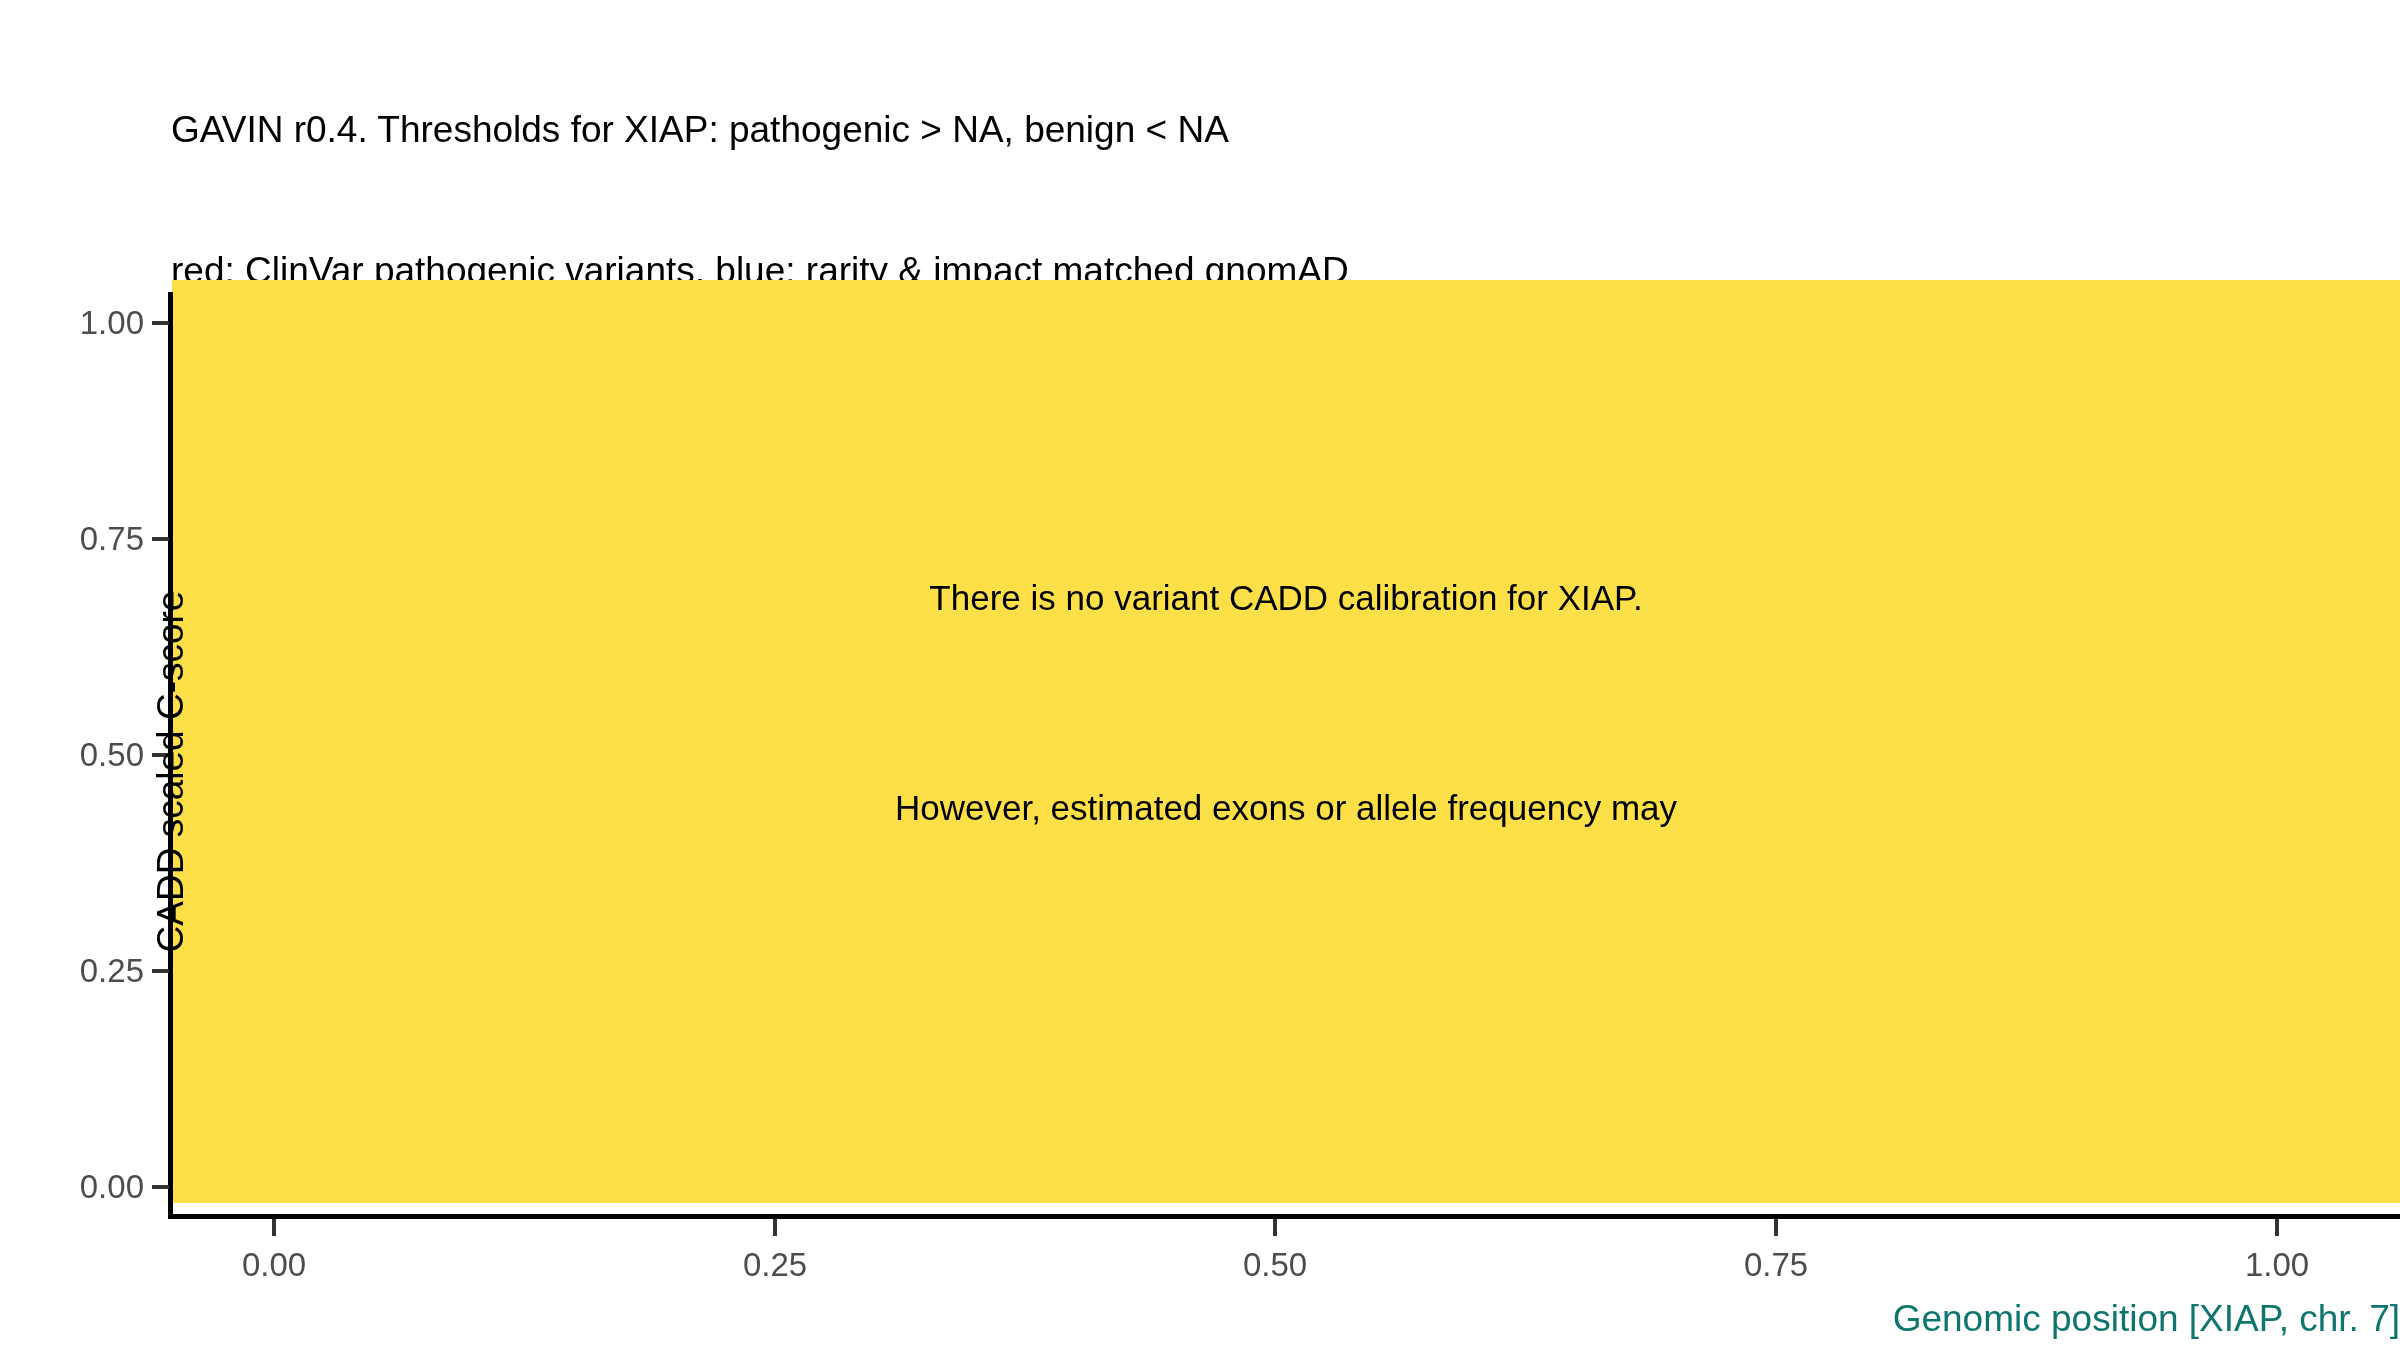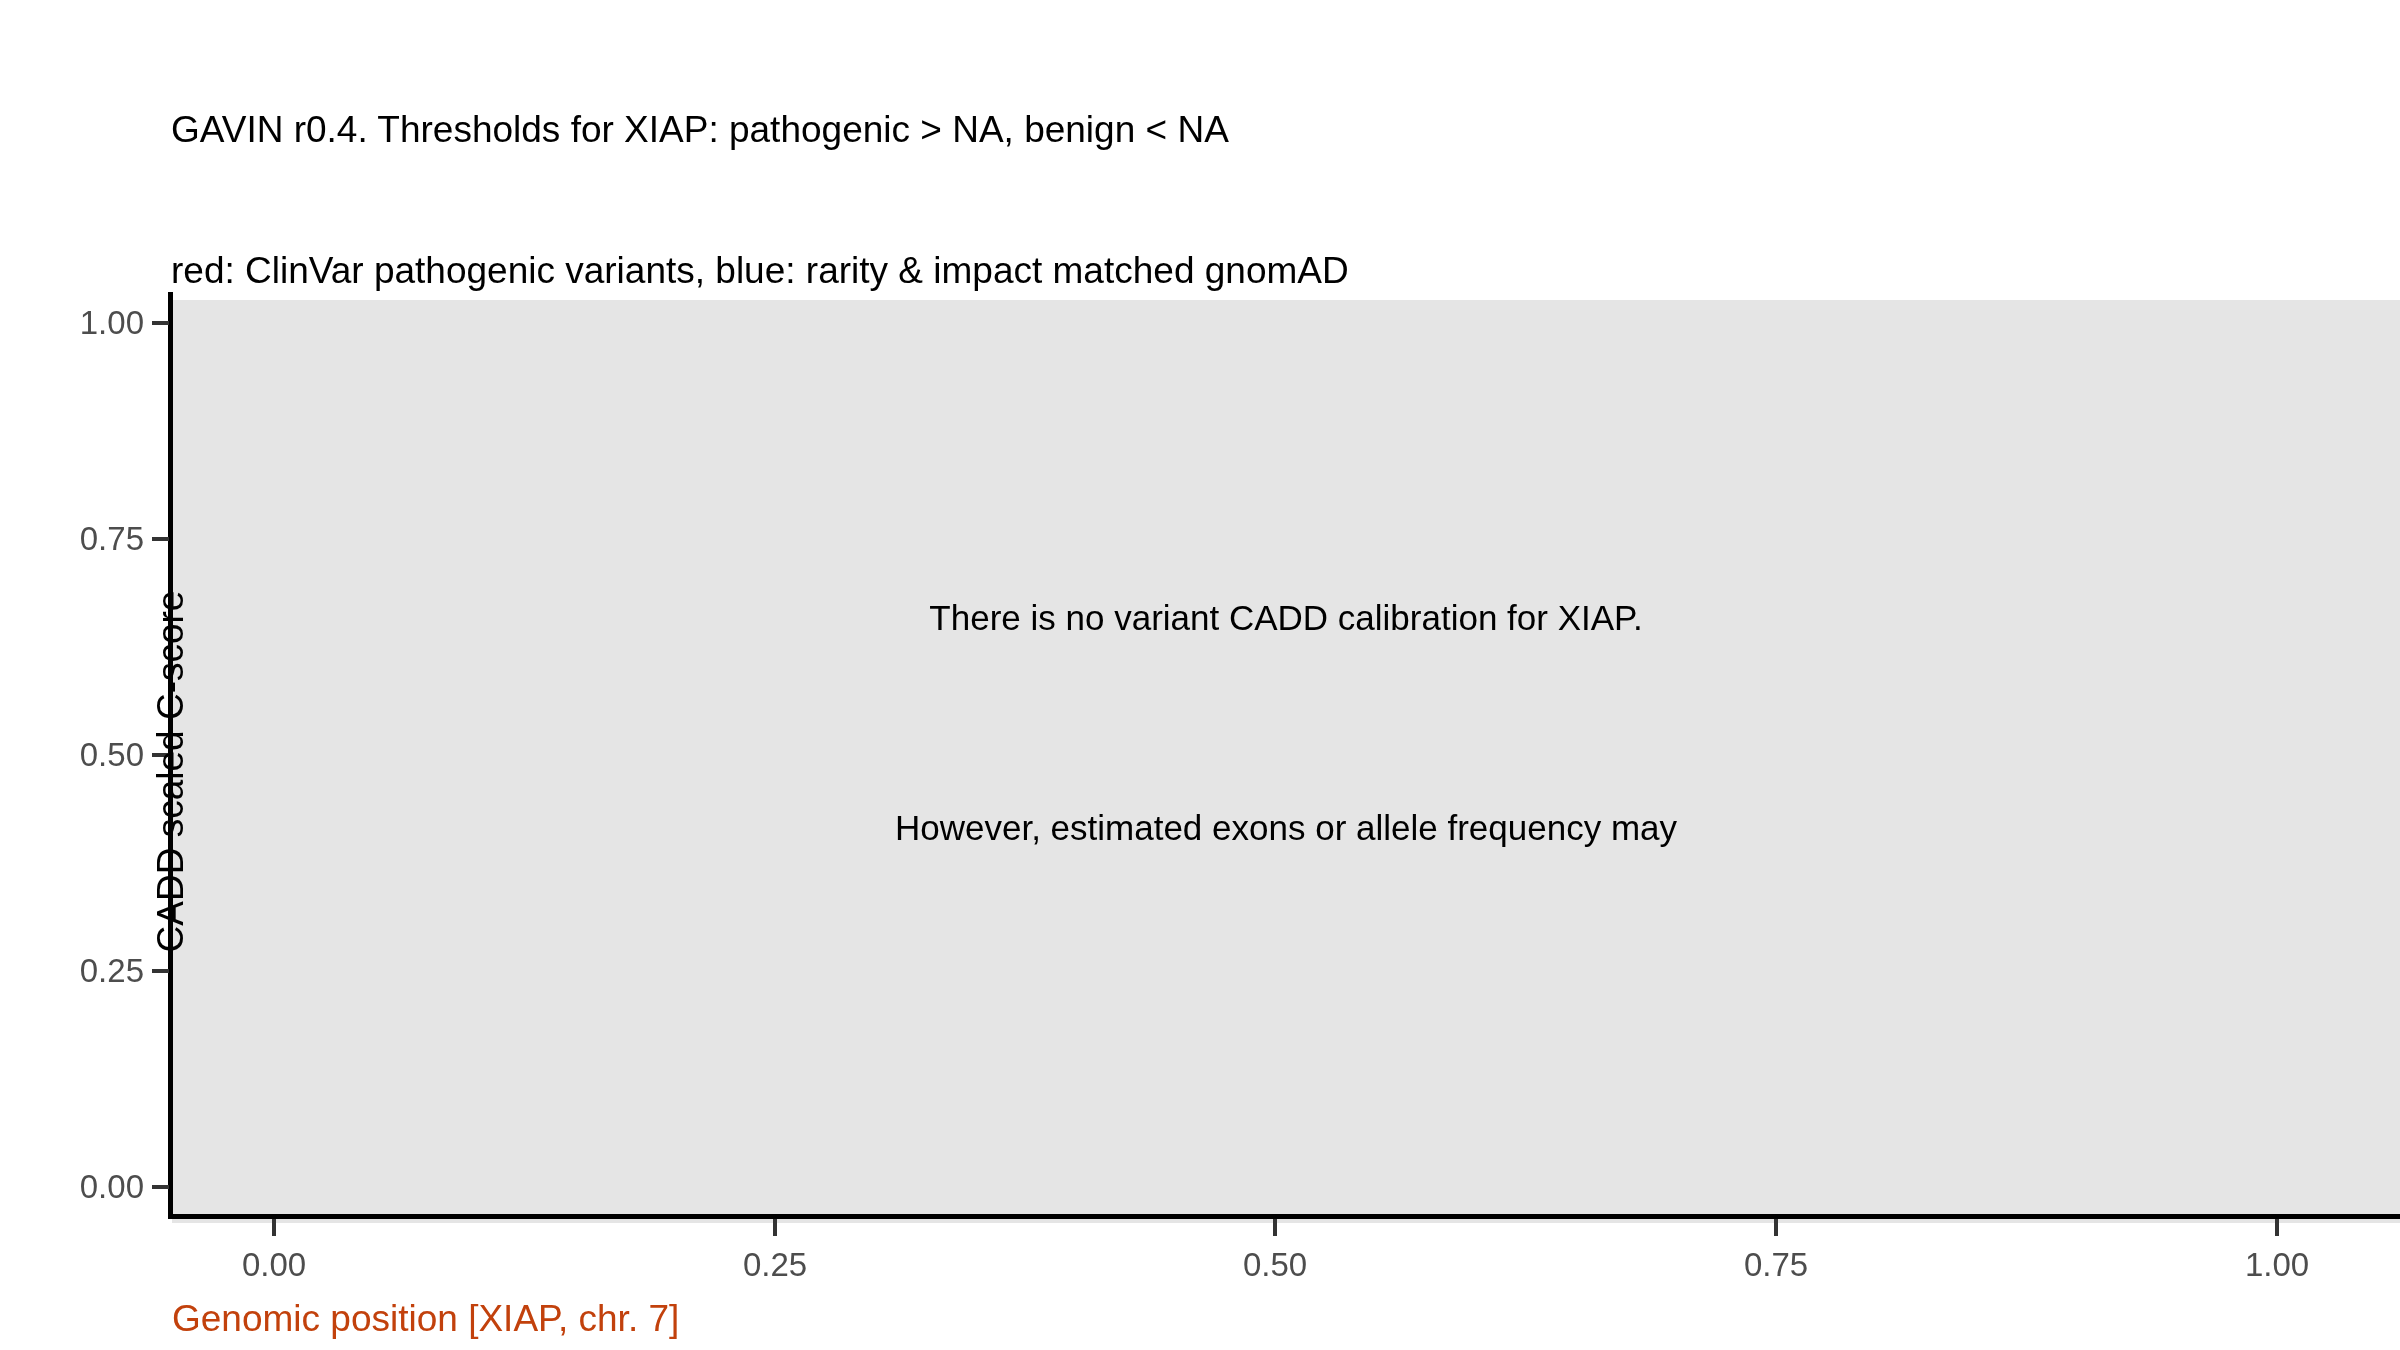--- a/index.html
+++ b/index.html
@@ -26,24 +26,24 @@
     line-height: 47px;
     color: #000000;
     white-space: pre;
   }
   #plot-title .title-line { display: block; }
 
   
   #panel {
     position: absolute;
     left: 172px;
-    top: 300px;
+    top: 280px;
     width: 2228px;
     height: 923px;
-    background: #e5e5e5;
+    background: #fde047;
   }
 
   
   #axis-line-y {
     position: absolute;
     left: 168px;
     top: 292px;
     width: 5px;
     height: 927px;
     background: #000000;
@@ -105,24 +105,24 @@
     line-height: 37px;
     color: #000000;
     transform: rotate(-90deg);
     transform-origin: center center;
   }
   #x-axis-title {
     position: absolute;
     left: 172px;
     top: 1300px;
     width: 2228px;
-    text-align: left;
+    text-align: right;
     font-size: 37px;
     line-height: 37px;
-    color: #c2410c;
+    color: #0f766e;
   }
 
   
   #panel-annotation {
     position: absolute;
     left: 0px;
     top: 143px;            
     width: 2228px;
     text-align: center;
     font-size: 35px;

